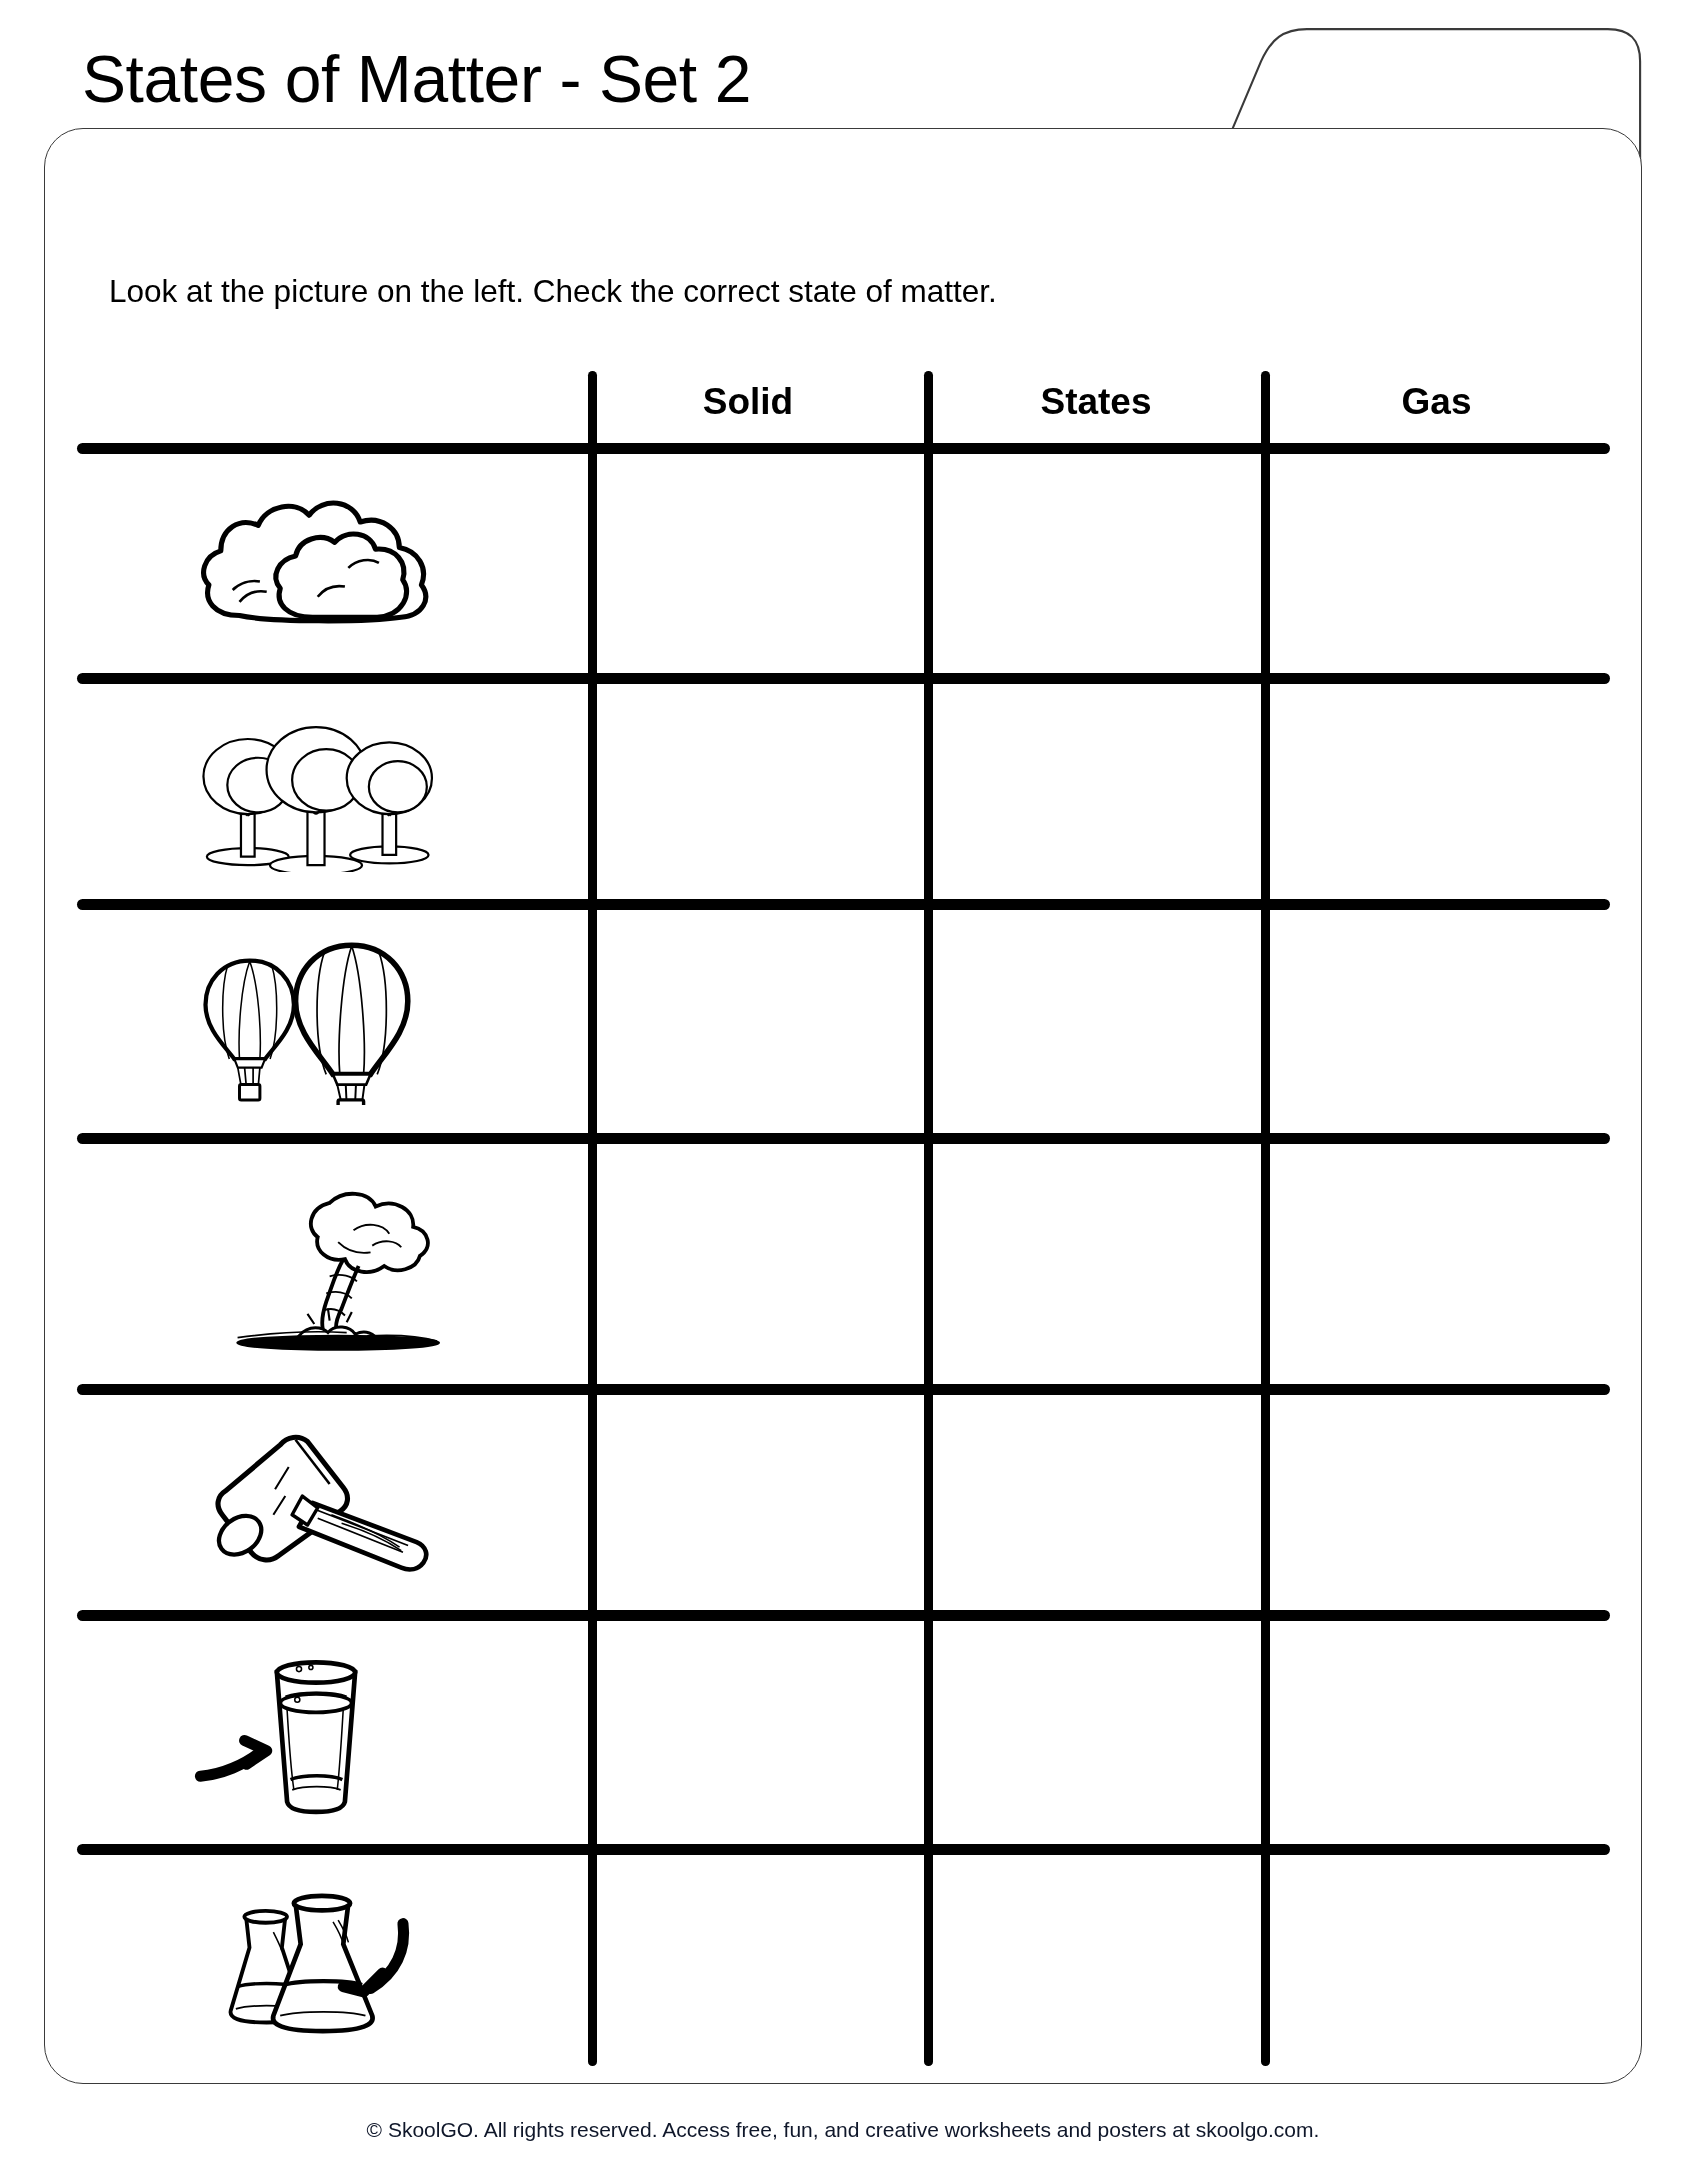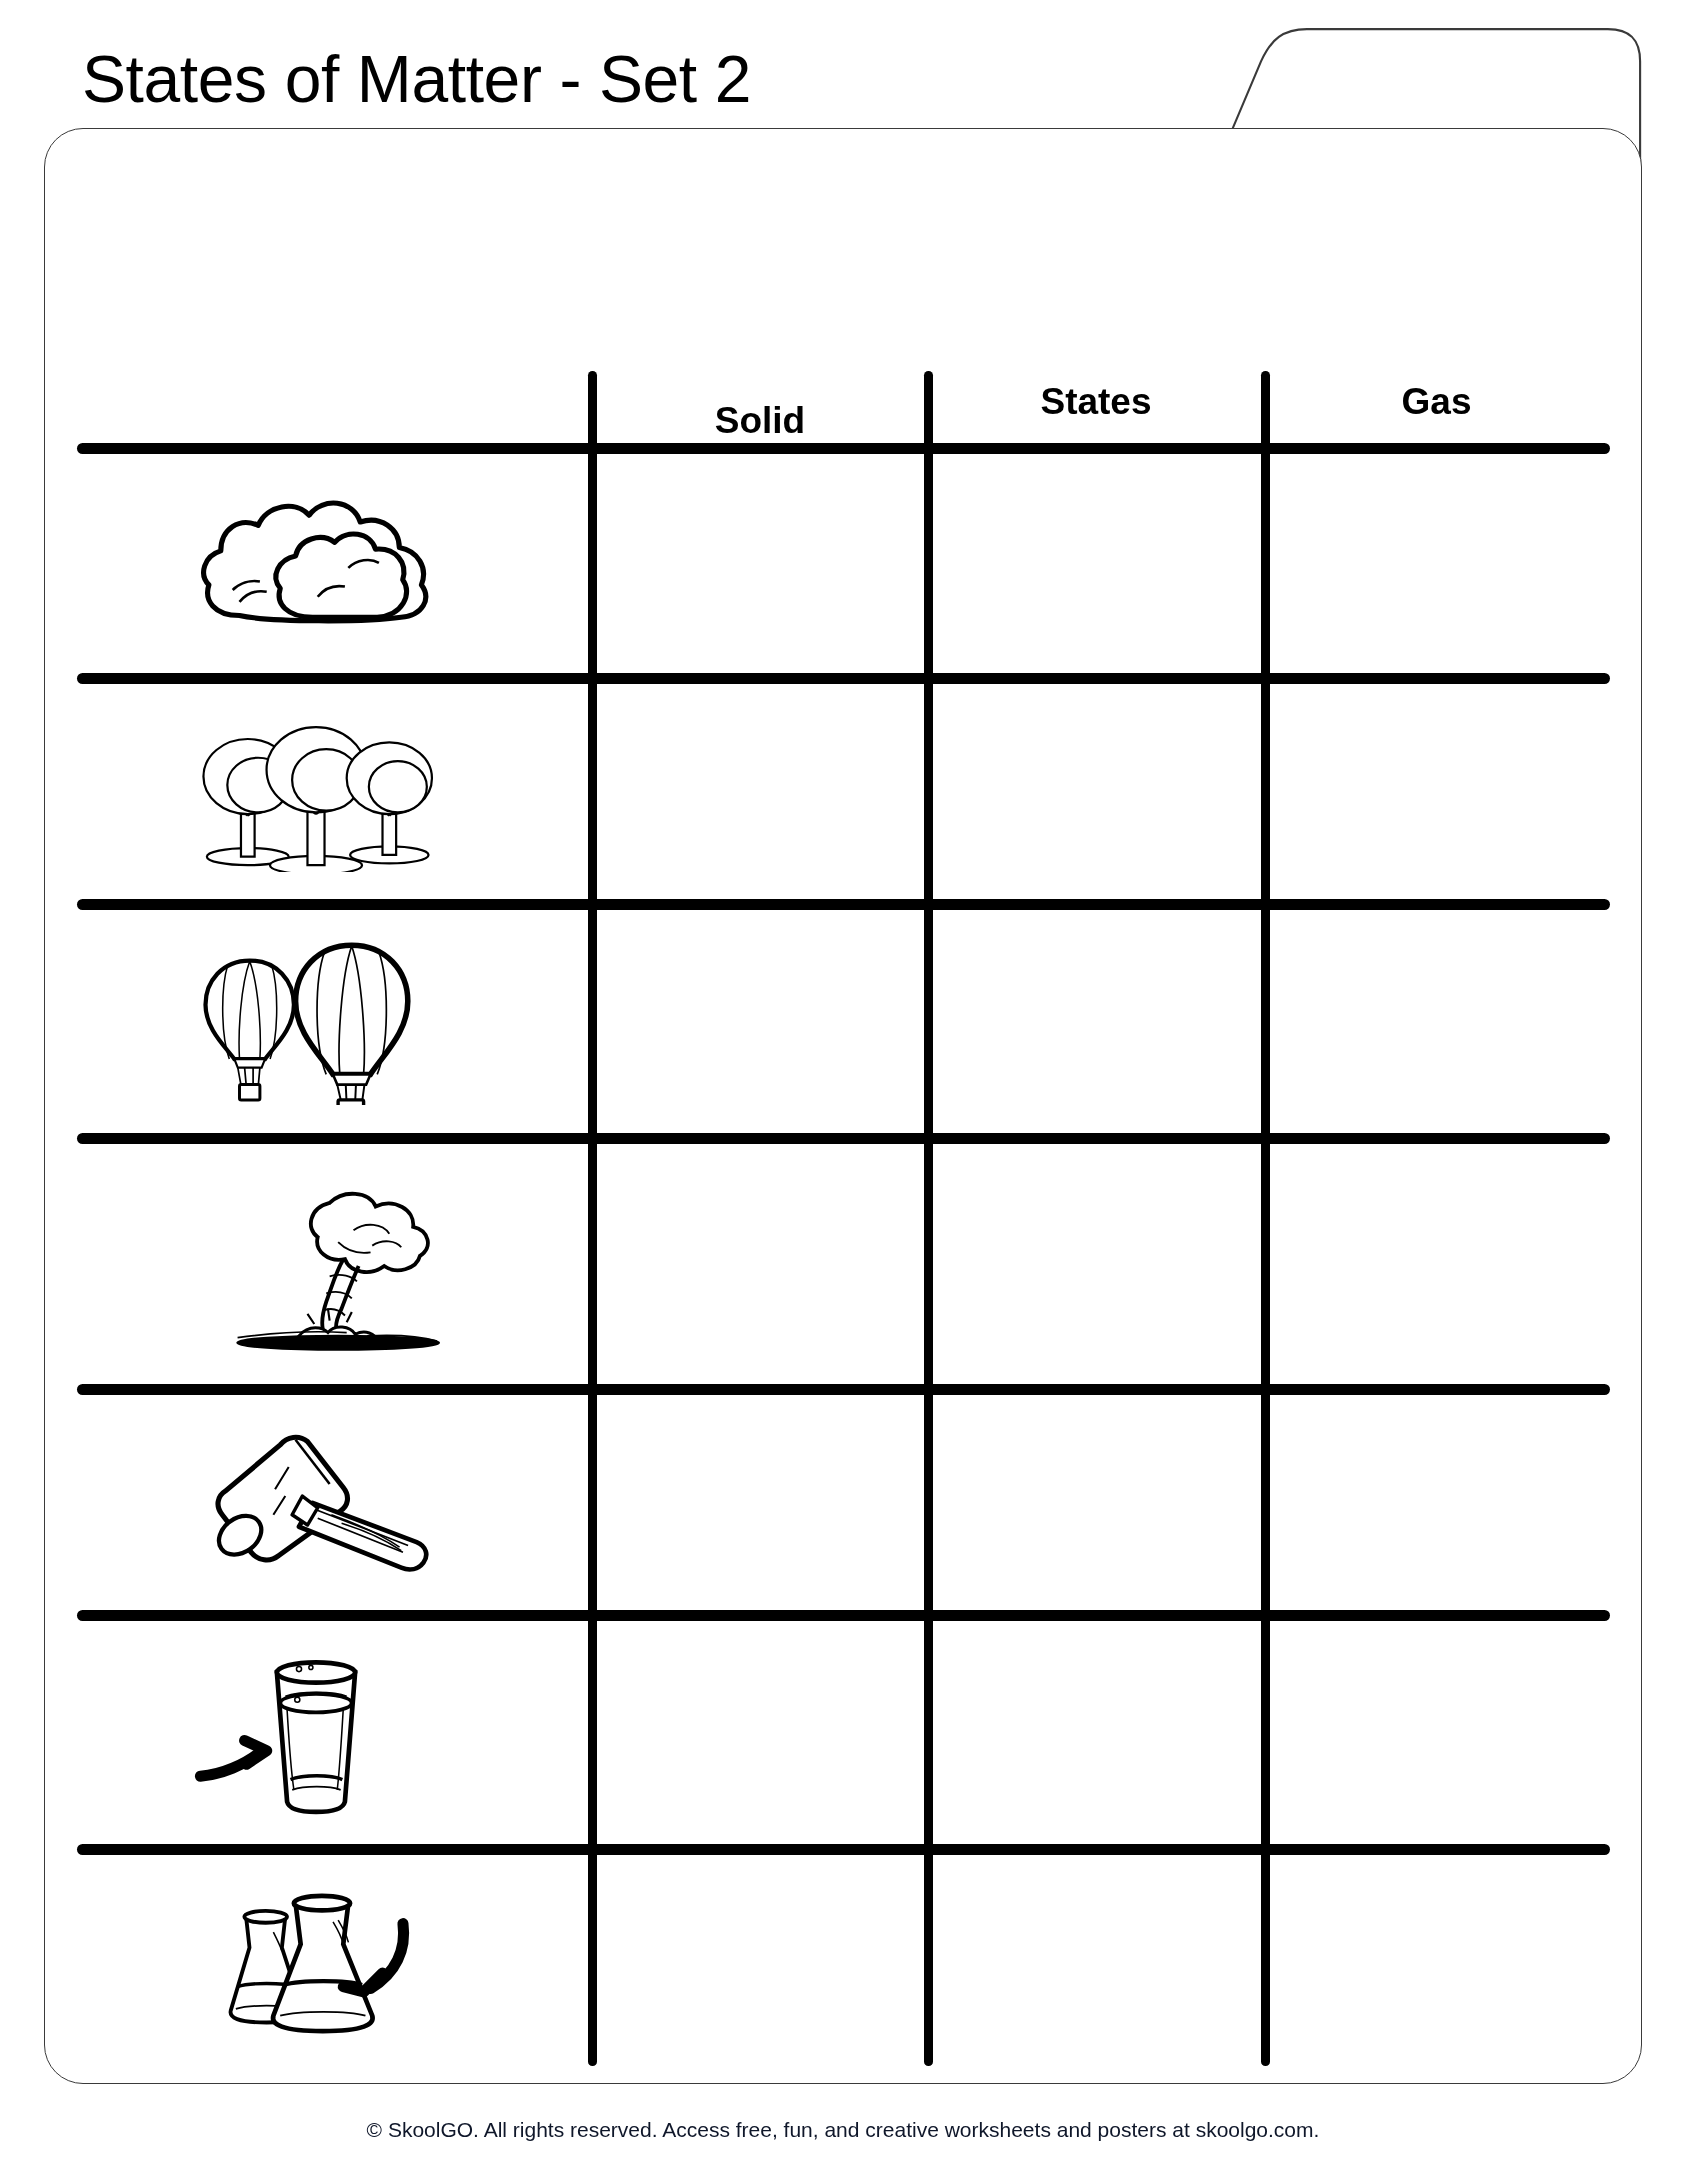--- a/index.html
+++ b/index.html
@@ -142,24 +142,25 @@
   <div id="name-tab">
     <svg width="528" height="187" viewBox="0 0 620 220" fill="none">
       <path d="M 0 218 L 60 218 C 88 218 96 206 110 186 L 170 44 C 182 18 196 6 224 6 L 578 6 C 604 6 616 18 616 44 L 616 220" stroke="#3a3a3a" stroke-width="2.5" fill="none" stroke-linecap="round"></path>
       <line x1="192" y1="132" x2="596" y2="132" stroke="#3a3a3a" stroke-width="3.5"></line>
       <line x1="160" y1="216" x2="596" y2="216" stroke="#3a3a3a" stroke-width="3.5"></line>
     </svg>
   </div>
 
   <div id="worksheet-card"></div>
 
+  <div id="instruction">Look at the picture on the left. Check the correct state of matter.</div>
 
   <div id="matter-table">
 
-    <div class="col-header" style="left:592px; width:336px;margin-top:19px;">Solid</div>
+    <div class="col-header" style="left:580px; width:336px;">Solid</div>
     <div class="col-header" style="left:928px; width:336px;">States</div>
     <div class="col-header" style="left:1265px; width:343px;">Gas</div>
 
     <div class="row-rule" style="top:443px;"></div>
     <div class="row-rule" style="top:673px;"></div>
     <div class="row-rule" style="top:899px;"></div>
     <div class="row-rule" style="top:1133px;"></div>
     <div class="row-rule" style="top:1384px;"></div>
     <div class="row-rule" style="top:1610px;"></div>
     <div class="row-rule" style="top:1844px;"></div>

